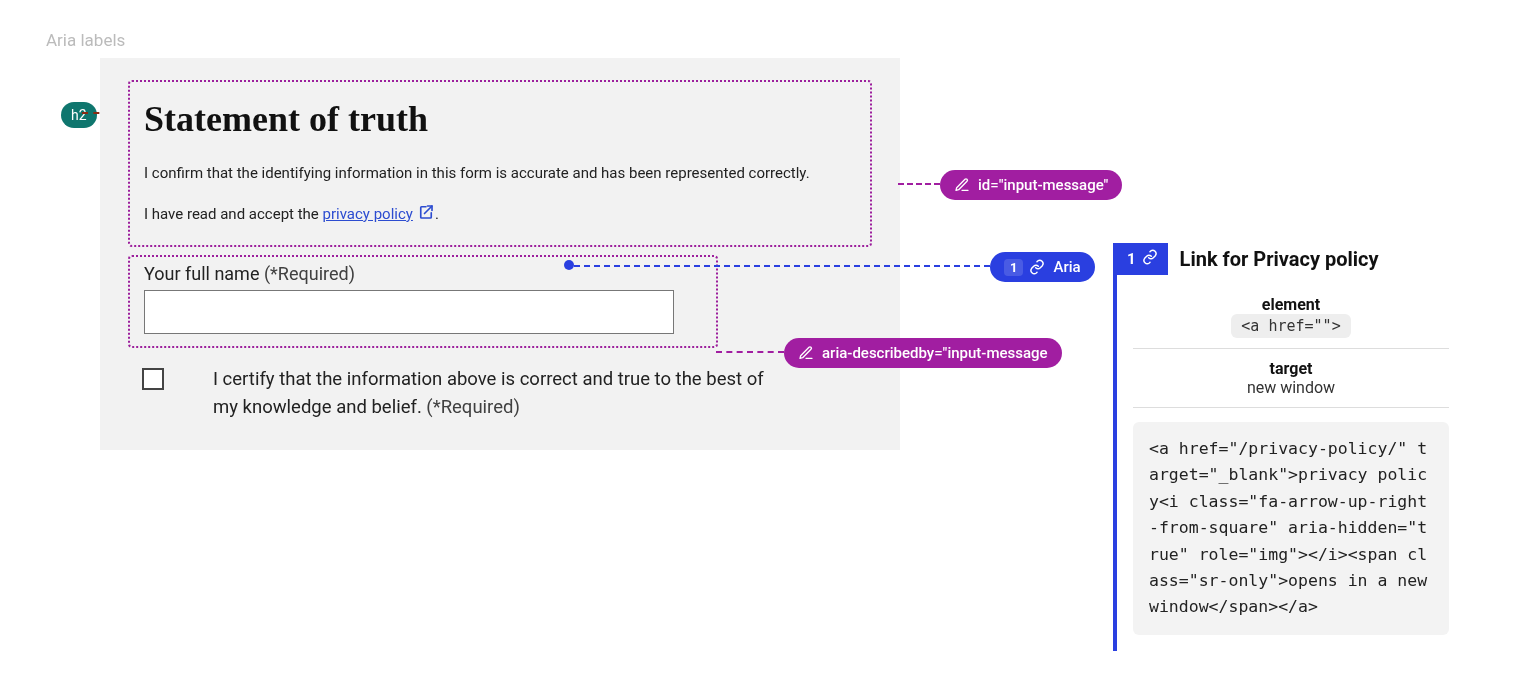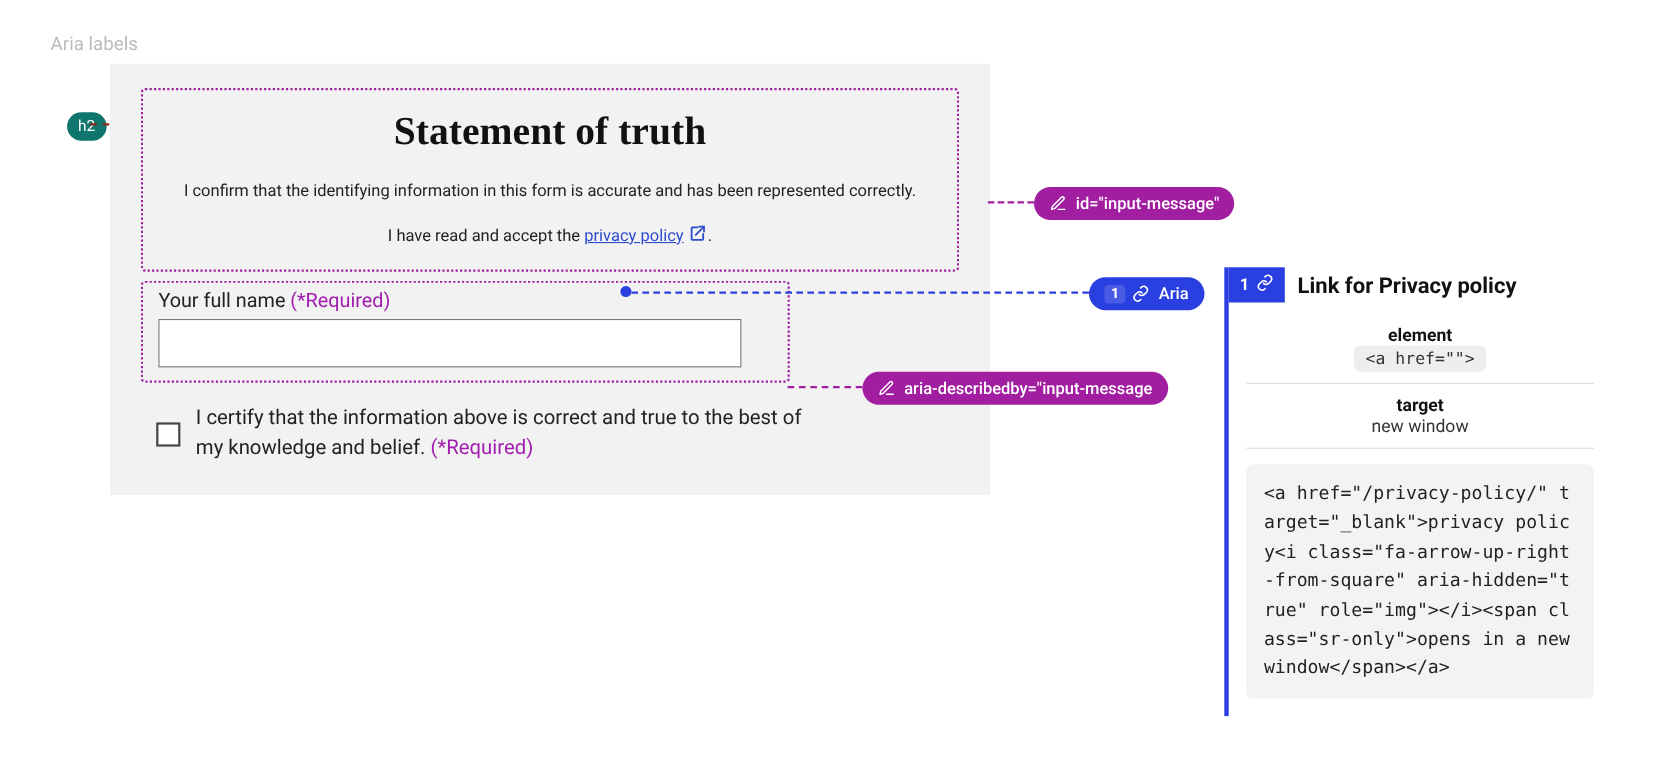--- a/index.html
+++ b/index.html
@@ -26,21 +26,21 @@
     width: 800px;
     background: #f2f2f2;
     padding: 22px 28px 28px 28px;
   }
   .dotted-box {
     border: 2.5px dotted #9c1f9c;
     border-radius: 4px;
     padding: 8px 14px 14px 14px;
     position: relative;
   }
-  .dotted-box.msg { margin-bottom: 8px; text-align: center; }
+  .dotted-box.msg { margin-bottom: 8px; }
   .dotted-box.field {
     width: 590px;
     padding: 6px 14px 12px 14px;
     margin-top: 6px;
   }
   h2.heading {
     font-family: Georgia, "Times New Roman", serif;
     font-weight: 700;
     font-size: 36px;
     margin: 8px 0 22px 0;
@@ -60,34 +60,35 @@
   .ext-icon {
     display: inline-block;
     margin-left: 4px;
     vertical-align: -2px;
   }
   .label-row {
     font-size: 18px;
     color: #222;
     margin-bottom: 6px;
   }
-  .req { color: #a21caf; margin-top: 45px; }
+  .req { color: #404040; margin-top: 45px; }
   .text-input {
     width: 530px;
     height: 44px;
     border: 1.5px solid #777;
     background: #fff;
     font-size: 16px;
     padding: 4px 8px;
   }
   .checkbox-row {
     display: flex;
-    align-items: center;
+    align-items: flex-start;
     margin-top: 18px;
     padding-left: 14px;
+    gap: 35px;
   }
   .cb {
     width: 22px;
     height: 22px;
     border: 2px solid #444;
     background: #fff;
     flex: 0 0 22px;
     margin-right: 14px;
     margin-top: 2px;
   }

